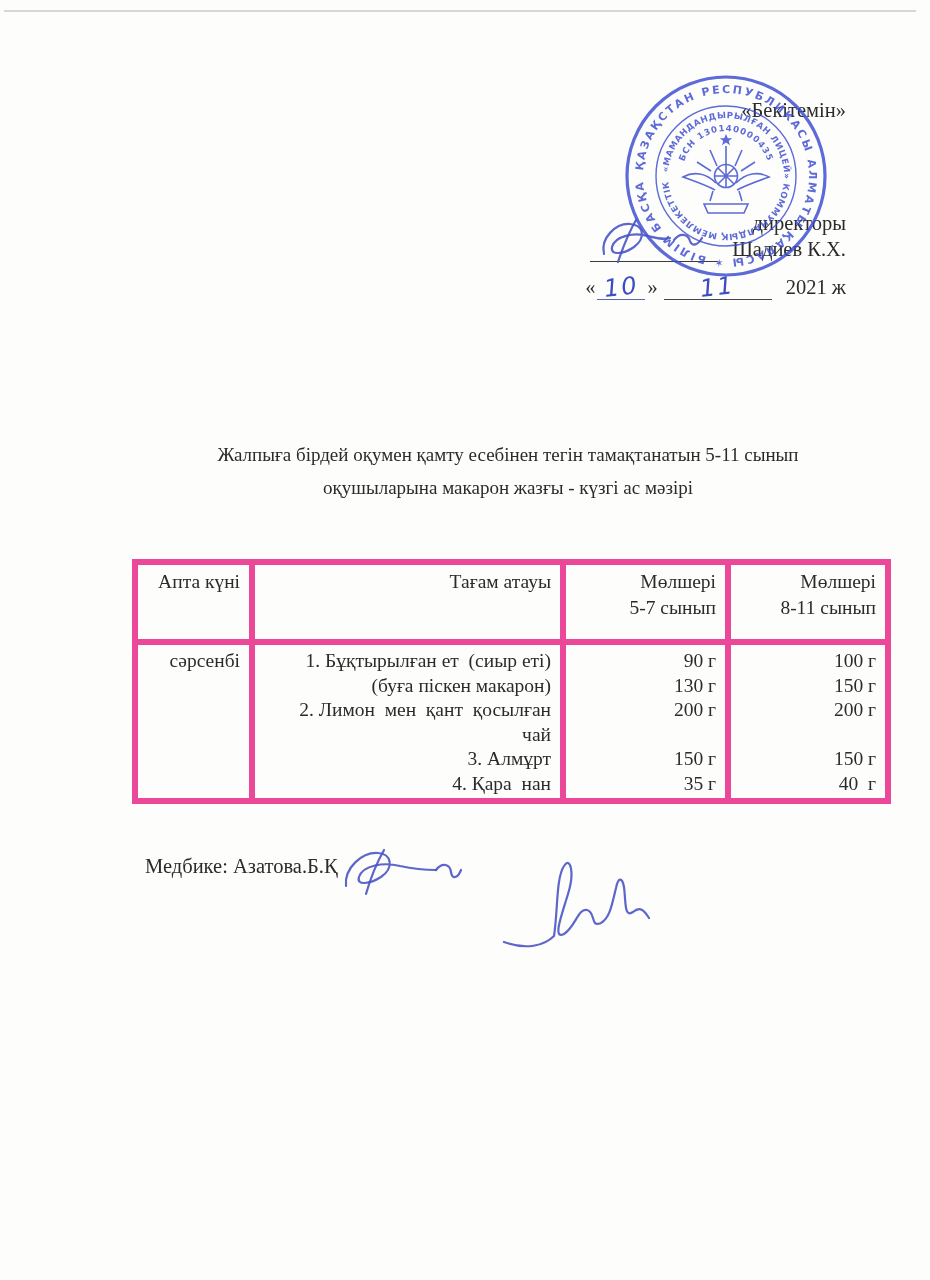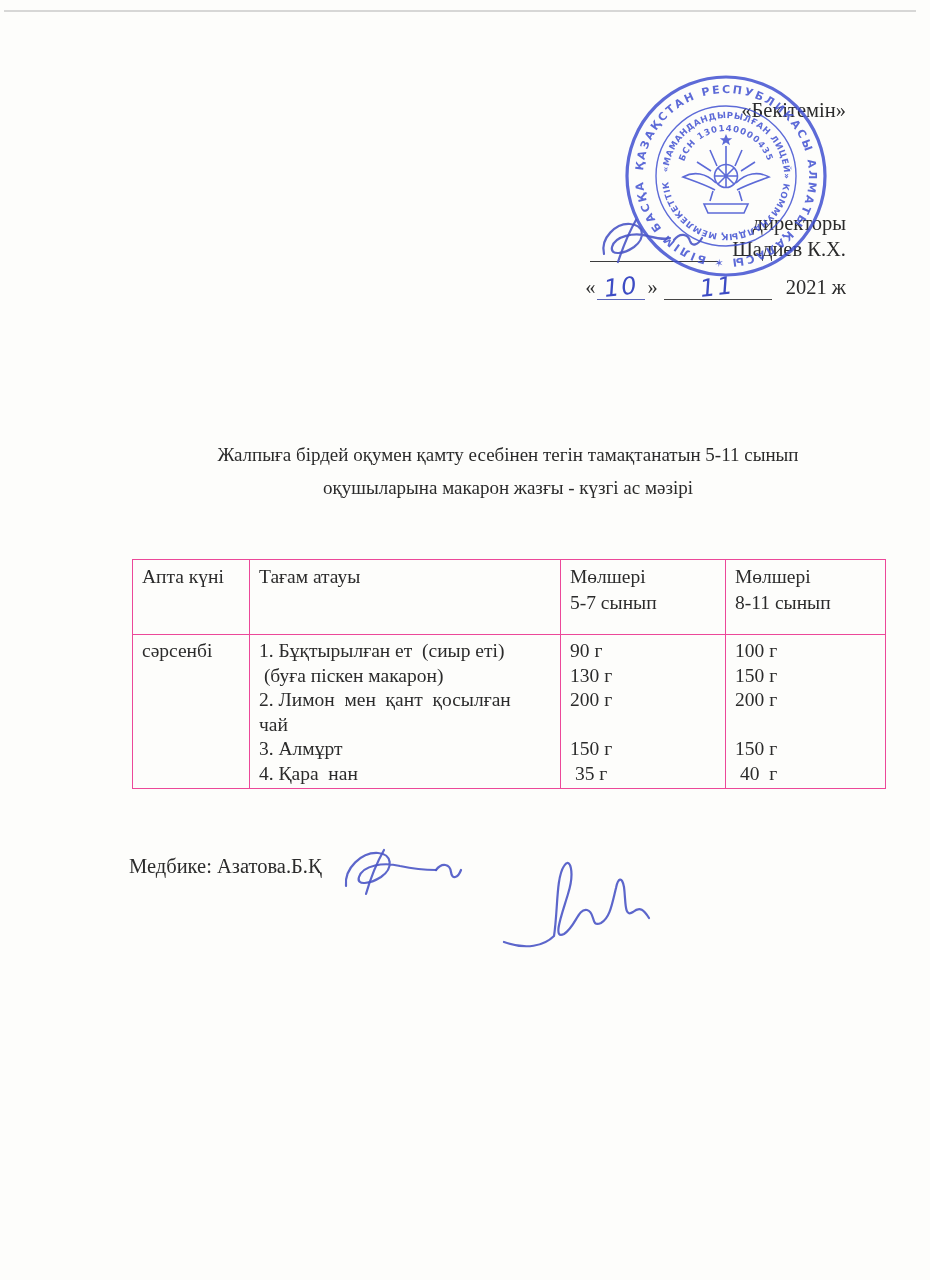--- a/index.html
+++ b/index.html
@@ -40,28 +40,28 @@
   .sig-tolekova{left:494px;top:850px;}
 
   
   .title-line{position:absolute;left:130px;width:756px;text-align:center;font-size:19px;white-space:pre;}
   .title-1{top:444px;}
   .title-2{top:477px;}
   .title-week{top:516px;font-size:20.5px;}
 
   
   .menu-table{position:absolute;left:132px;top:559px;border-collapse:collapse;table-layout:fixed;width:753px;font-size:19.5px;color:#2b2b2b;}
-  .menu-table th,.menu-table td{border:1px solid #ec4899;vertical-align:top;padding:4px 9px 2px 9px;font-weight:normal;text-align:left;}
+  .menu-table th,.menu-table td{border:6px solid #ec4899;vertical-align:top;padding:4px 9px 2px 9px;font-weight:normal;text-align:right;}
   .menu-table th{height:68px;}
   .c1{width:117px;}.c2{width:311px;}.c3{width:165px;}.c4{width:160px;}
   .tline{min-height:24.5px;line-height:24.5px;white-space:pre-wrap;}
   .hline{line-height:26px;white-space:pre;}
 
   
-  .footer-line{position:absolute;left:129px;font-size:20.5px;white-space:pre;text-align:center;}
+  .footer-line{position:absolute;left:145px;font-size:20.5px;white-space:pre;text-align:center;}
   .footer-nurse{top:855px;}
   .footer-ip{top:902px;}
 </style>
 </head>
 <body>
 
 <div class="page">
 
   <div class="scan-line"></div>
 

